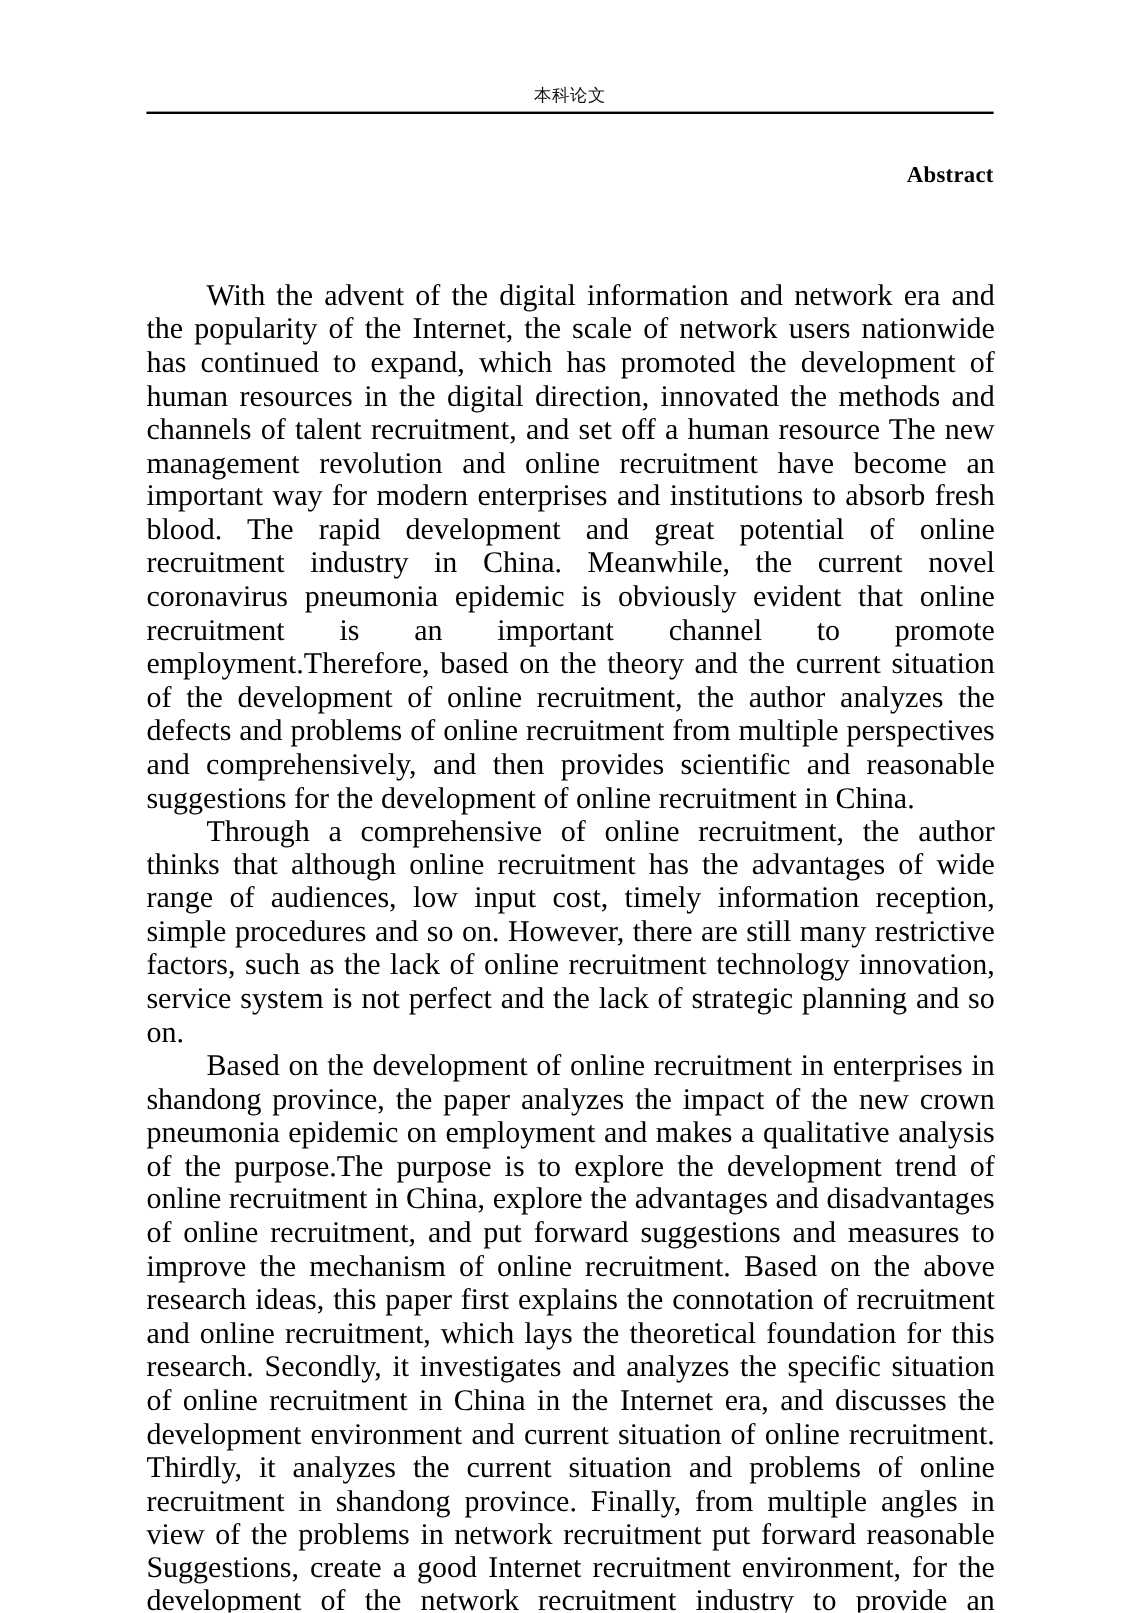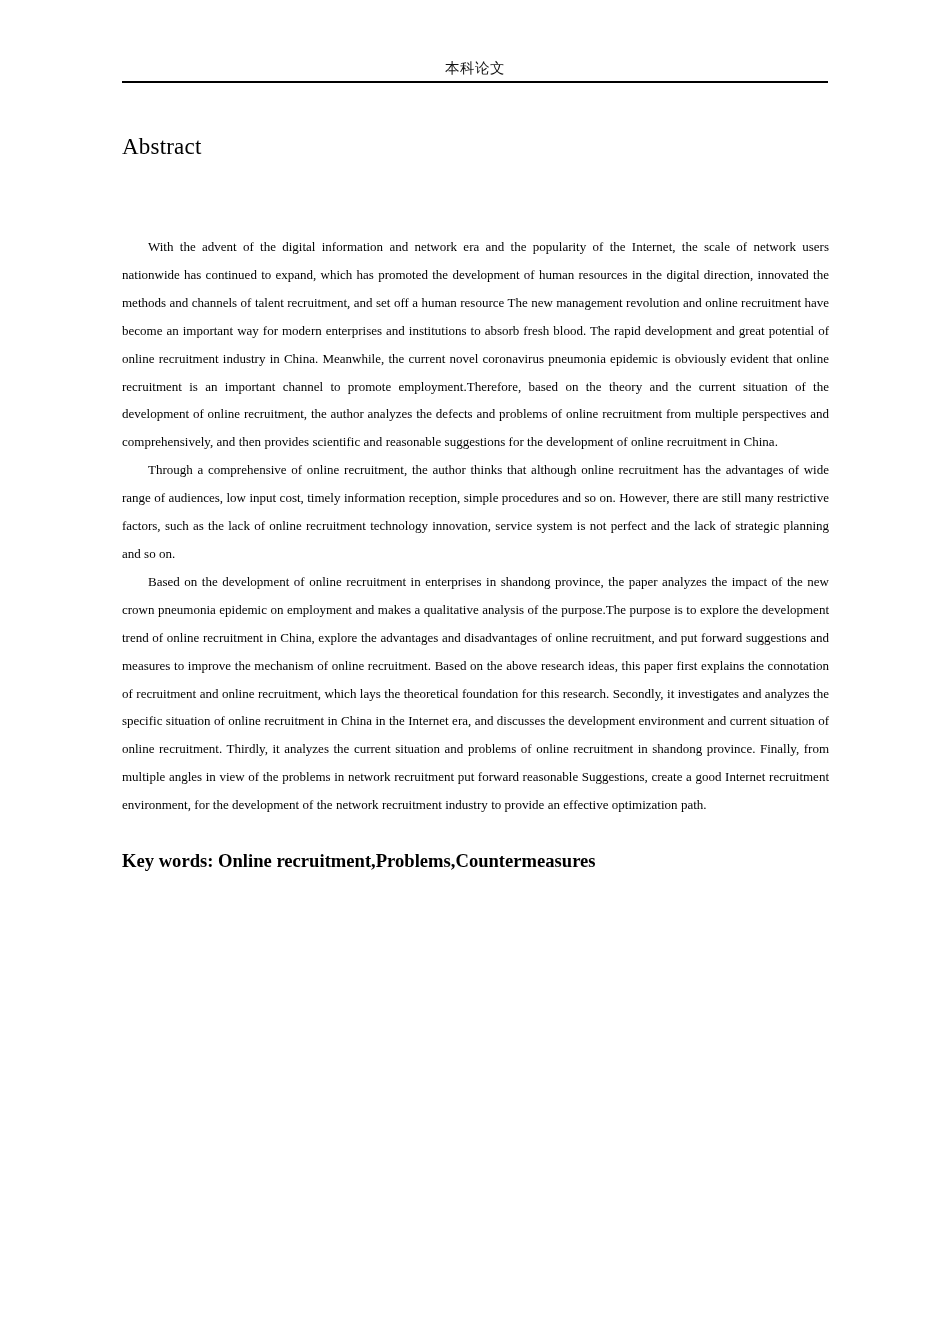--- a/index.html
+++ b/index.html
@@ -33,56 +33,57 @@
     width: 706px;
   }
   .page-header-text {
     display: block;
     text-align: center;
     font-family: "Liberation Serif", "DejaVu Serif", serif;
     font-size: 14.5px;
     line-height: 20px;
     letter-spacing: 0.5px;
     color: #111111;
+    margin-top: 12px;
   }
   .header-rule {
     display: block;
     width: 100%;
     height: 0;
     margin-top: 3px;
     border-top: 2px solid #000000;
   }
 
   
   .section-title {
     position: absolute;
     left: 122px;
     top: 131px;
     width: 706px;
-    text-align: left;
-    font-size: 23px;
+    text-align: right;
+    font-size: 19px;
     line-height: 32px;
-    font-weight: normal;
+    font-weight: bold;
     letter-spacing: 0.2px;
   }
 
   
   .body-block {
     position: absolute;
     left: 122px;
     top: 233px;
     width: 707px;
   }
 
   .para {
     margin: 0;
     text-align: justify;
     text-justify: inter-word;
     text-indent: 2em;
-    font-size: 13px;
+    font-size: 25px;
     line-height: 27.9px;
     hyphens: none;
     word-spacing: 0.1px;
     font-family: Liberation Serif, serif;
   }
 
   .keywords {
     margin: 0;
     margin-top: 27.9px;
     text-indent: 0;

